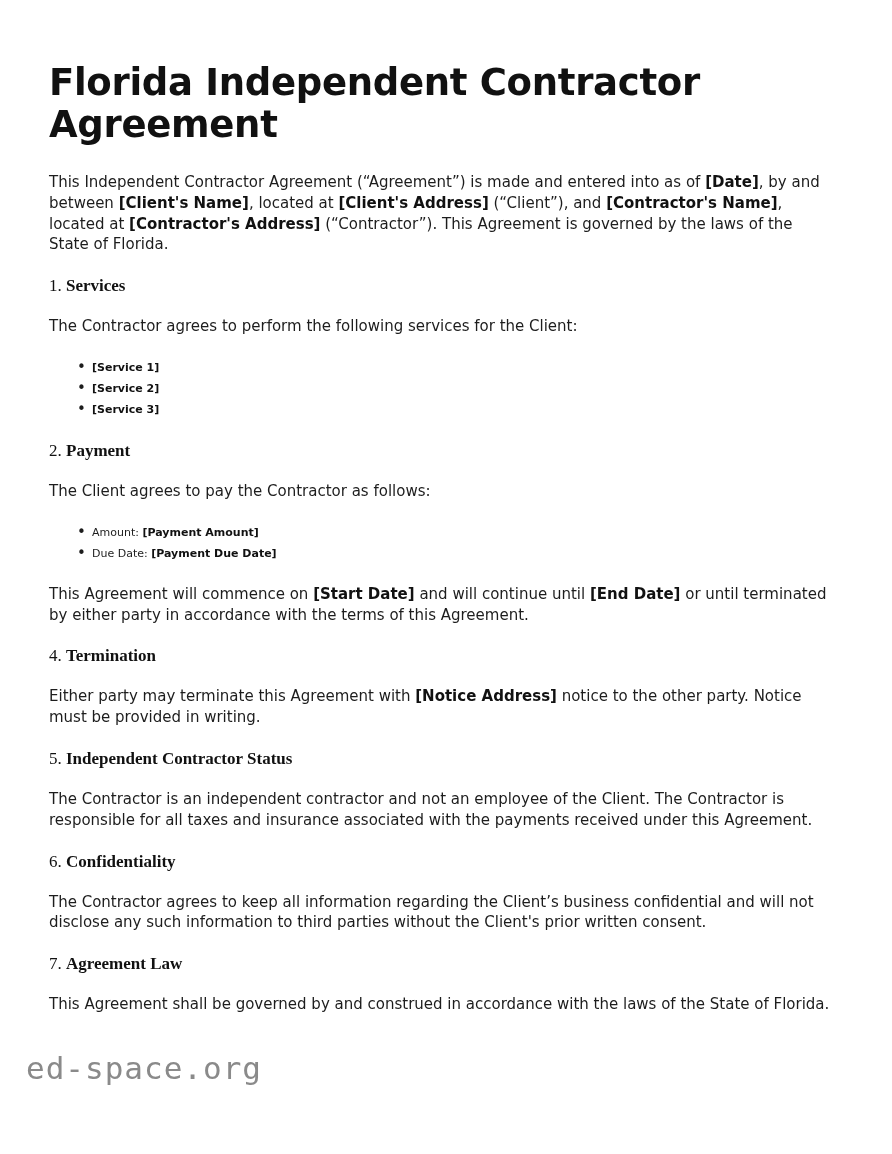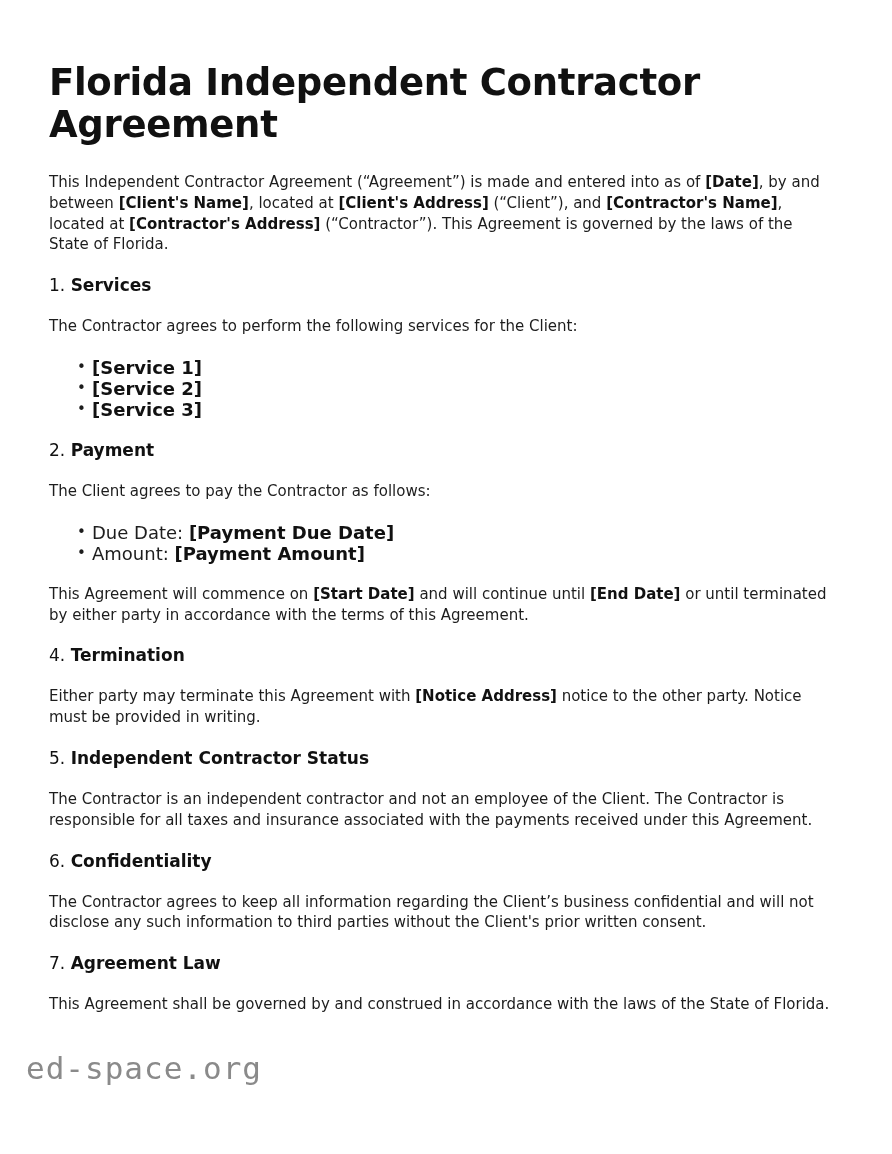--- a/index.html
+++ b/index.html
@@ -37,34 +37,35 @@
     line-height: 20.8px;
     margin: 0 0 20px 0;
     color: #1d1d1d;
     max-width: 787px;
   }
   .section-heading {
     font-size: 17px;
     line-height: 21px;
     margin: 0 0 20px 0;
     color: #111111;
+    font-family: Liberation Serif, serif;
   }
   .section-heading .sec-num {
     font-weight: normal;
   }
   .section-heading .sec-title {
     font-weight: bold;
   }
   ul.bullets {
     list-style: none;
     margin: 0 0 20px 0;
     padding: 0;
   }
   ul.bullets li {
-    font-size: 18px;
+    font-size: 11px;
     line-height: 21px;
     color: #1d1d1d;
     padding-left: 43px;
     position: relative;
   }
   ul.bullets li::before {
     content: "\2022";
     position: absolute;
     left: 28px;
     top: 0;
@@ -102,22 +103,22 @@
       <div class="section-heading"><span class="sec-num">1. </span><span class="sec-title">Services</span></div>
       <p class="para"><span>The Contractor agrees to perform the following services for the Client:</span></p>
       <ul class="bullets">
         <li><b>[Service 1]</b></li>
         <li><b>[Service 2]</b></li>
         <li><b>[Service 3]</b></li>
       </ul>
       <div class="section-heading"><span class="sec-num">2. </span><span class="sec-title">Payment</span></div>
       <p class="para"><span>The Client agrees to pay the Contractor as follows:</span></p>
       <ul class="bullets">
+        <li><span>Amount: </span><b>[Payment Amount]</b></li>
         <li><span>Due Date: </span><b>[Payment Due Date]</b></li>
-        <li><span>Amount: </span><b>[Payment Amount]</b></li>
       </ul>
       <p class="para"><span>This Agreement will commence on </span><b>[Start Date]</b><span> and will continue until </span><b>[End Date]</b><span> or until terminated by either party in accordance with the terms of this Agreement.</span></p>
       <div class="section-heading"><span class="sec-num">4. </span><span class="sec-title">Termination</span></div>
       <p class="para"><span>Either party may terminate this Agreement with </span><b>[Notice Address]</b><span> notice to the other party. Notice must be provided in writing.</span></p>
       <div class="section-heading"><span class="sec-num">5. </span><span class="sec-title">Independent Contractor Status</span></div>
       <p class="para"><span>The Contractor is an independent contractor and not an employee of the Client. The Contractor is responsible for all taxes and insurance associated with the payments received under this Agreement.</span></p>
       <div class="section-heading"><span class="sec-num">6. </span><span class="sec-title">Confidentiality</span></div>
       <p class="para"><span>The Contractor agrees to keep all information regarding the Client’s business confidential and will not disclose any such information to third parties without the Client's prior written consent.</span></p>
       <div class="section-heading"><span class="sec-num">7. </span><span class="sec-title">Agreement Law</span></div>
       <p class="para"><span>This Agreement shall be governed by and construed in accordance with the laws of the State of Florida.</span></p>

